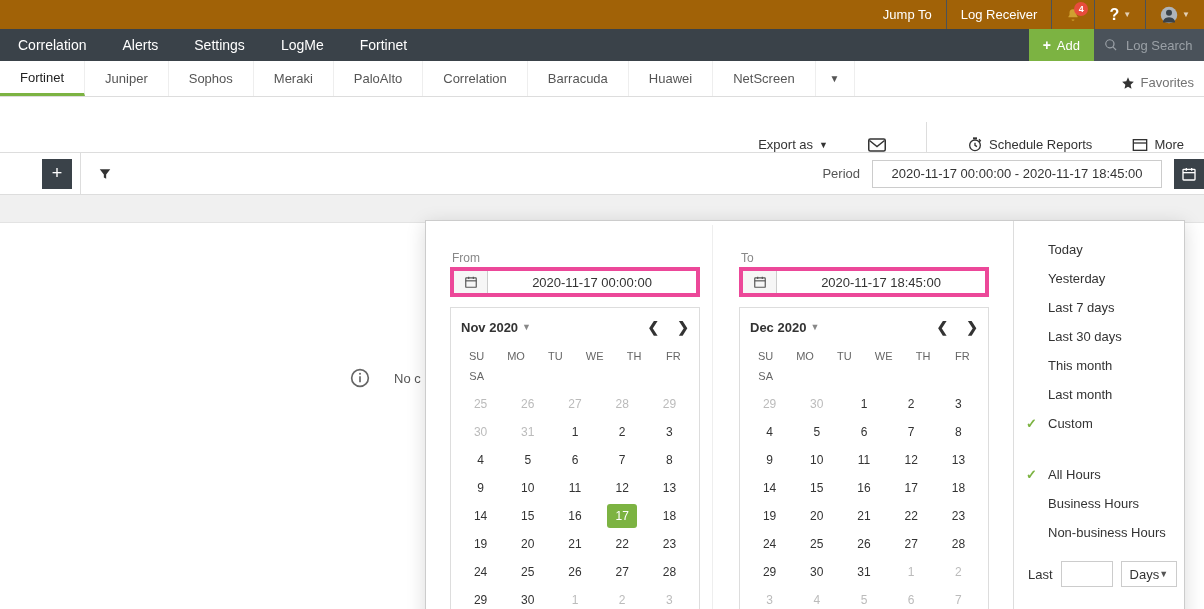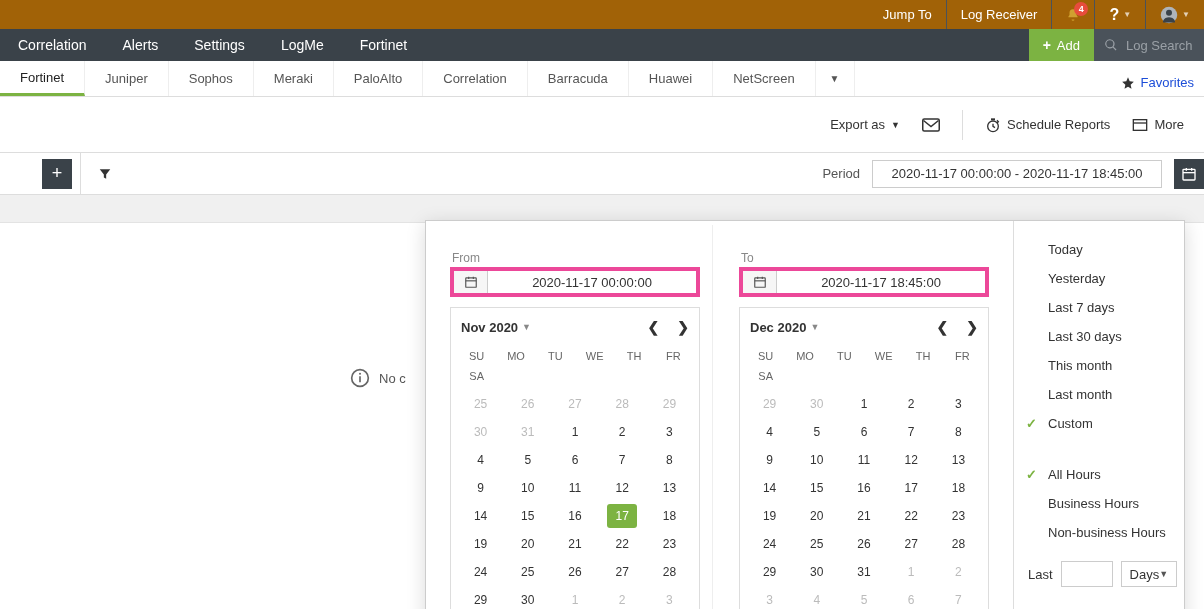--- a/index.html
+++ b/index.html
@@ -25,45 +25,45 @@
   .search-box svg { fill: #9aa0a6; width: 14px; height: 14px; margin-right: 8px; }
   .search-box span { color: #9aa0a6; }
 
   
   .tabs { height: 36px; border-bottom: 1px solid #ddd; display: flex; align-items: stretch; }
   .tab { padding: 0 20px; display: flex; align-items: center; cursor: pointer; border-right: 1px solid #eee; font-size: 13px; color: #555; background: #fff; }
   .tab.active { color: #222; font-weight: 500; border-bottom: 3px solid #7cb342; }
   .tab-more { padding: 0 14px; display: flex; align-items: center; cursor: pointer; border-right: 1px solid #eee; }
   .tab-caret { font-size: 10px; color: #555; }
   .tabs .spacer { flex: 1; }
-  .favorites { display: flex; align-items: center; padding: 4px 10px; cursor: pointer; color: #1d4ed8; margin-top: 8px; }
+  .favorites { display: flex; align-items: center; padding: 4px 10px; cursor: pointer; color: #737373; margin-top: 8px; }
   .favorites svg { fill: #333; width: 14px; height: 14px; margin-right: 6px; }
 
   
-  .actionbar { height: 56px; border-bottom: 1px solid #ddd; display: flex; align-items: center; justify-content: flex-end; padding: 0 20px; gap: 22px; }
+  .actionbar { height: 56px; border-bottom: 1px solid #ddd; display: flex; align-items: flex-end; justify-content: flex-end; padding: 0 20px; gap: 40px; }
   .actionbar .link { display: flex; align-items: center; cursor: pointer; color: #333; gap: 6px; }
   .actionbar .divider { width: 1px; height: 30px; background: #ddd; }
   .caret-d { font-size: 9px; }
 
   
   .toolbar { height: 42px; border-bottom: 1px solid #ddd; display: flex; align-items: center; justify-content: space-between; padding-right: 0; }
   .toolbar .left { display: flex; height: 42px; }
   .plus-sq { width: 30px; height: 30px; background: #3a4249; color: #fff; display: flex; align-items: center; justify-content: center; font-size: 18px; margin: 6px 0 6px 42px; cursor: pointer; }
   .toolbar .sep { width: 1px; height: 42px; background: #ddd; margin: 0 12px 0 8px; }
   .filter-ic { display: flex; align-items: center; width: 24px; height: 42px; justify-content: center; cursor: pointer; }
   .toolbar .right { display: flex; align-items: center; gap: 12px; }
   .period-label { color: #555; }
   .period-box { border: 1px solid #ccc; height: 28px; display: flex; align-items: center; padding: 0 12px; min-width: 290px; justify-content: center; font-size: 13px; color: #333; }
   .cal-btn { width: 30px; height: 30px; background: #3a4249; display: flex; align-items: center; justify-content: center; cursor: pointer; }
 
   
   .content-band { height: 28px; background: #f0f0f0; border-bottom: 1px solid #e3e3e3; }
 
   
-  .nodata { position: absolute; left: 350px; top: 368px; display: flex; align-items: center; color: #555; gap: 9px; z-index: 1; }
+  .nodata { position: absolute; left: 350px; top: 368px; display: flex; align-items: center; color: #555; gap: 24px; z-index: 1; }
   .nodata svg { width: 20px; height: 20px; }
 
   
   .popover { position: absolute; top: 220px; left: 425px; width: 760px; background: #fff; border: 1px solid #ccc; box-shadow: 0 4px 18px rgba(0,0,0,.15); display: flex; z-index: 20; }
   .popover .calcol { padding: 12px 12px 16px 12px; }
   .popover .calcol:first-child { border-right: 1px solid #eee; }
   .calwrap { flex: 1; display:flex; flex-direction:column;}
   .calrow { display: flex; gap: 14px; padding: 4px 12px;}
   .section-label { color: #888; font-size: 12px; padding: 14px 12px 2px 14px; }
 

